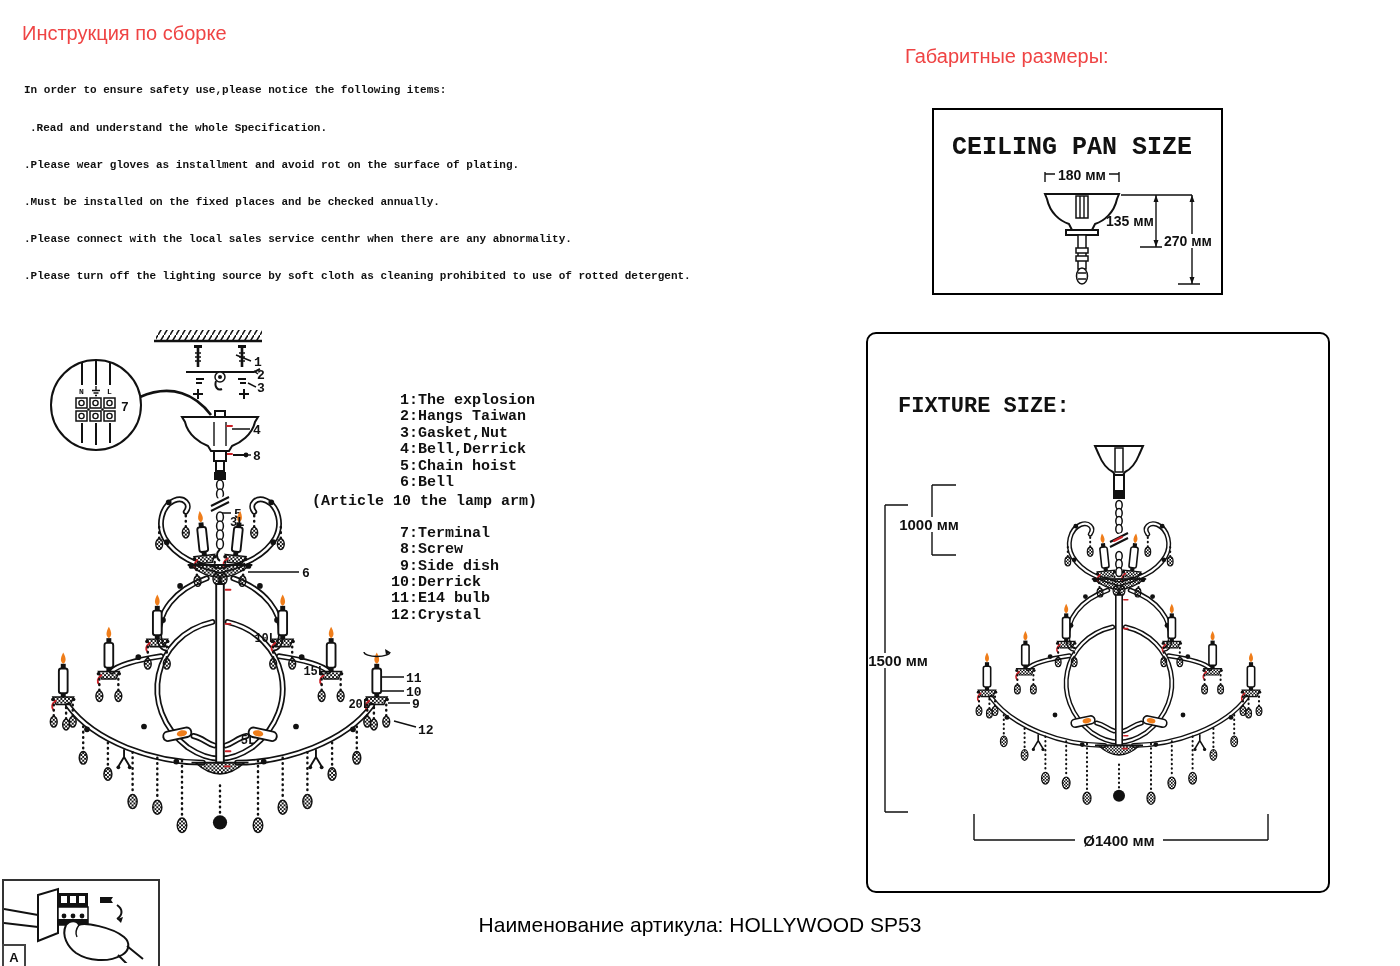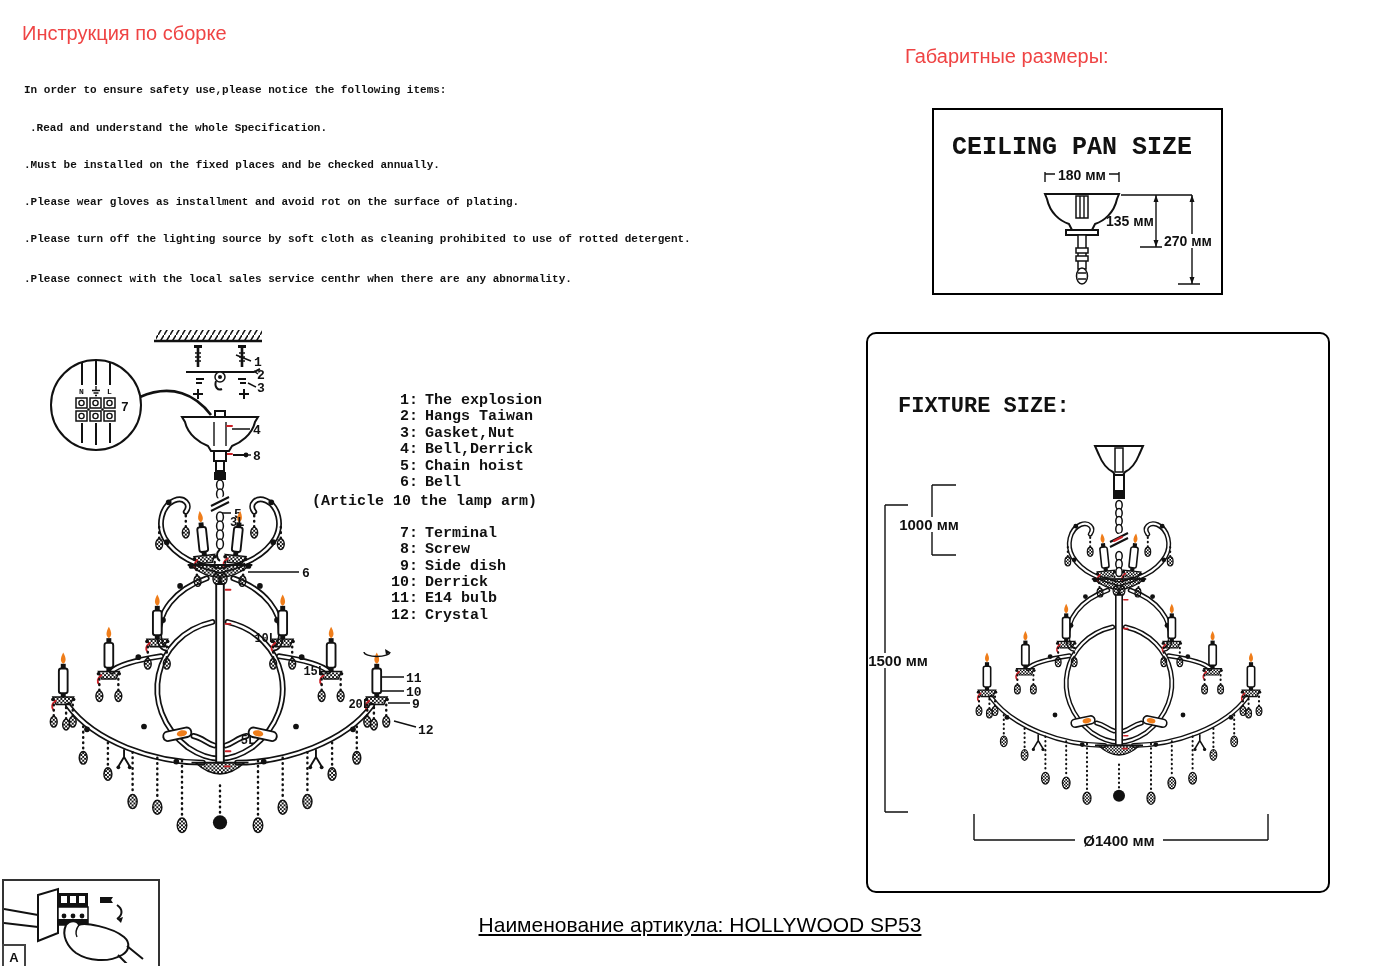--- a/index.html
+++ b/index.html
@@ -7,24 +7,24 @@
        font-family:"Liberation Sans",sans-serif;color:#111;}
   .abs{position:absolute;}
   .h-ru{font-size:20px;color:#ef4444;}
   .mono{font-family:"Liberation Mono","DejaVu Sans Mono",monospace;font-weight:bold;}
   .safety{left:24px;top:82px;width:700px;font-size:11px;line-height:16px;}
   .safety .intro{margin-bottom:22px;}
   .safety .item{margin-bottom:21px;margin-top:6px;}
   .plist{left:312px;top:393px;width:260px;font-size:15px;line-height:16.4px;}
   .plist .row{display:flex;}
   .plist .num{width:106px;text-align:right;flex:none;}
-  .plist .lbl{margin-left:7px;white-space:nowrap;}
+  .plist .lbl{margin-left:0;white-space:nowrap;}
   .plist .note{margin:3px 0 15px 0;white-space:nowrap;}
   .box{border:2px solid #000;background:#fff;}
-  .footer{left:0;top:913px;width:1400px;text-align:center;font-size:21px;color:#000;text-decoration:underline;}
+  .footer{left:0;top:913px;width:1400px;text-align:center;font-size:21px;color:#000;}
   .badge{left:2px;top:944px;width:20px;height:22px;border:2px solid #444;
          display:flex;align-items:center;justify-content:center;
          font-weight:bold;font-size:13px;background:#fff;z-index:5;}
   svg{display:block;}
   svg text{fill:#111;}
   .ln{stroke:#111;stroke-width:2;fill:none;}
   .lnB{stroke:#111;stroke-width:2.6;fill:none;}
   .thin{stroke:#111;stroke-width:1.4;fill:none;}
   .wh{fill:#fff;stroke:#111;stroke-width:2;}
   .whT{fill:#fff;stroke:#111;stroke-width:1.5;}
@@ -42,24 +42,24 @@
 </style>
 </head>
 <body>
 
 <div class="abs h-ru" style="left:22px;top:22px;">Инструкция по сборке</div>
 <div class="abs h-ru" style="left:905px;top:26px;margin-top:19px;">Габаритные размеры:</div>
 
 <div class="abs mono safety">
   <div class="intro">In order to ensure safety use,please notice the following items:</div>
   <div class="item" style="padding-left:6px;">.Read and understand the whole Specification.</div>
+  <div class="item">.Please wear gloves as installment and avoid rot on the surface of plating.</div>
   <div class="item">.Must be installed on the fixed places and be checked annually.</div>
-  <div class="item">.Please wear gloves as installment and avoid rot on the surface of plating.</div>
+  <div class="item">.Please connect with the local sales service centhr when there are any abnormality.</div>
   <div class="item" style="margin-bottom:24px;">.Please turn off the lighting source by soft cloth as cleaning prohibited to use of rotted detergent.</div>
-  <div class="item">.Please connect with the local sales service centhr when there are any abnormality.</div>
 </div>
 
 <div class="abs mono plist">
   <div class="row">
       <span class="num">1:</span>
       <span class="lbl">The explosion</span>
     </div>
   <div class="row">
       <span class="num">2:</span>
       <span class="lbl">Hangs Taiwan</span>

